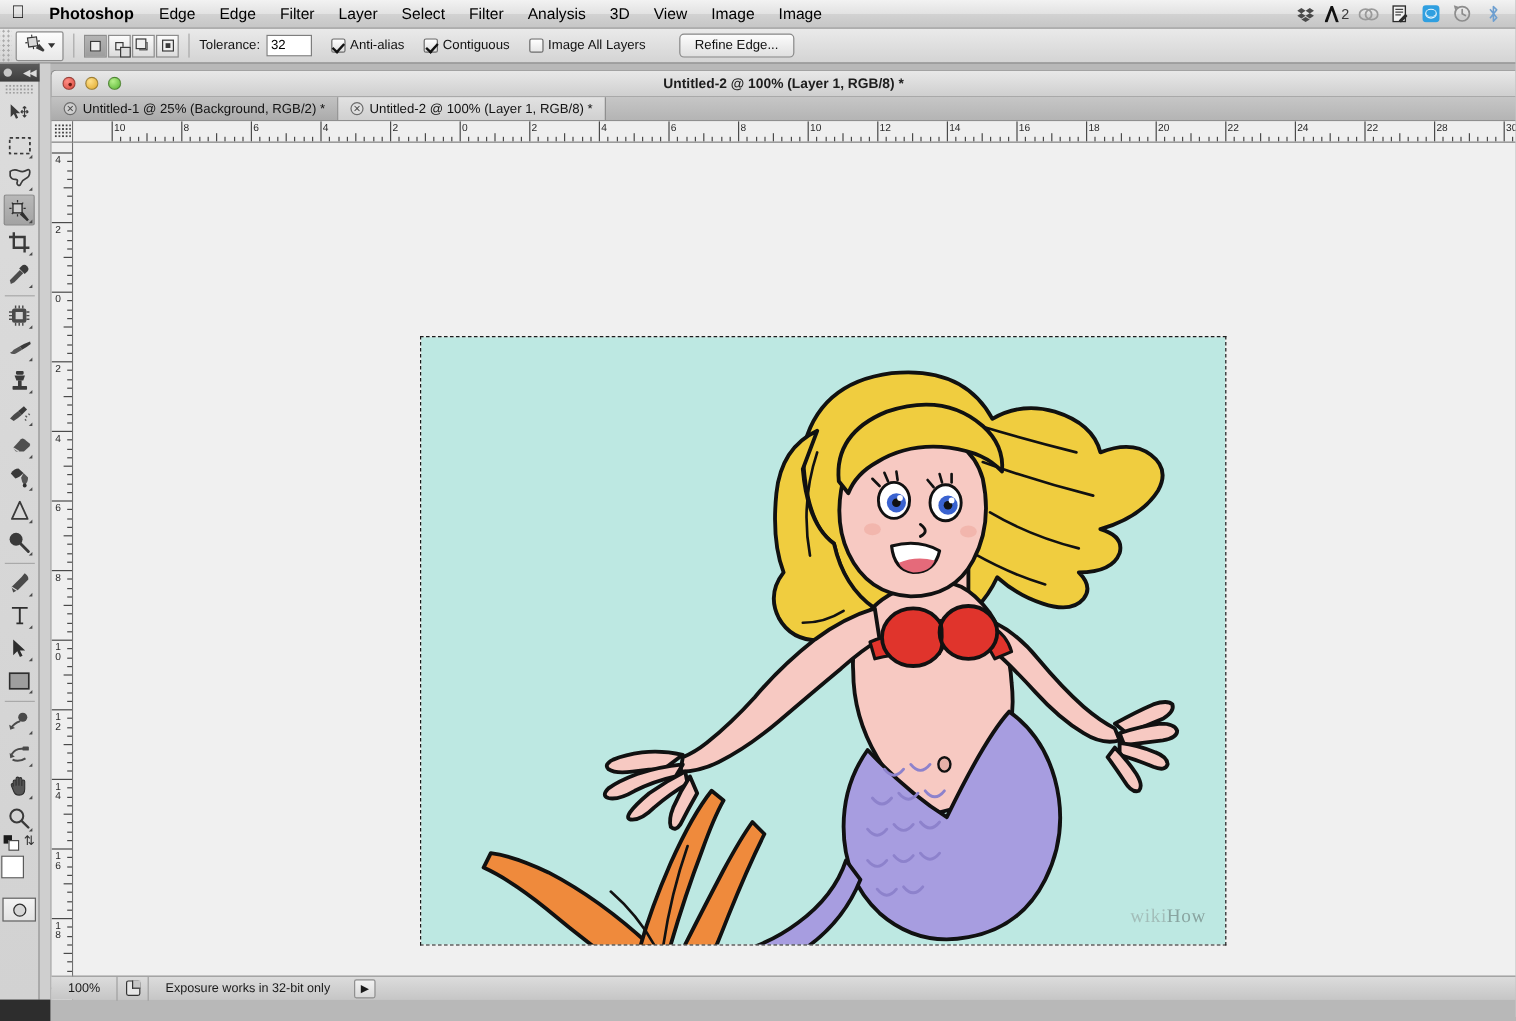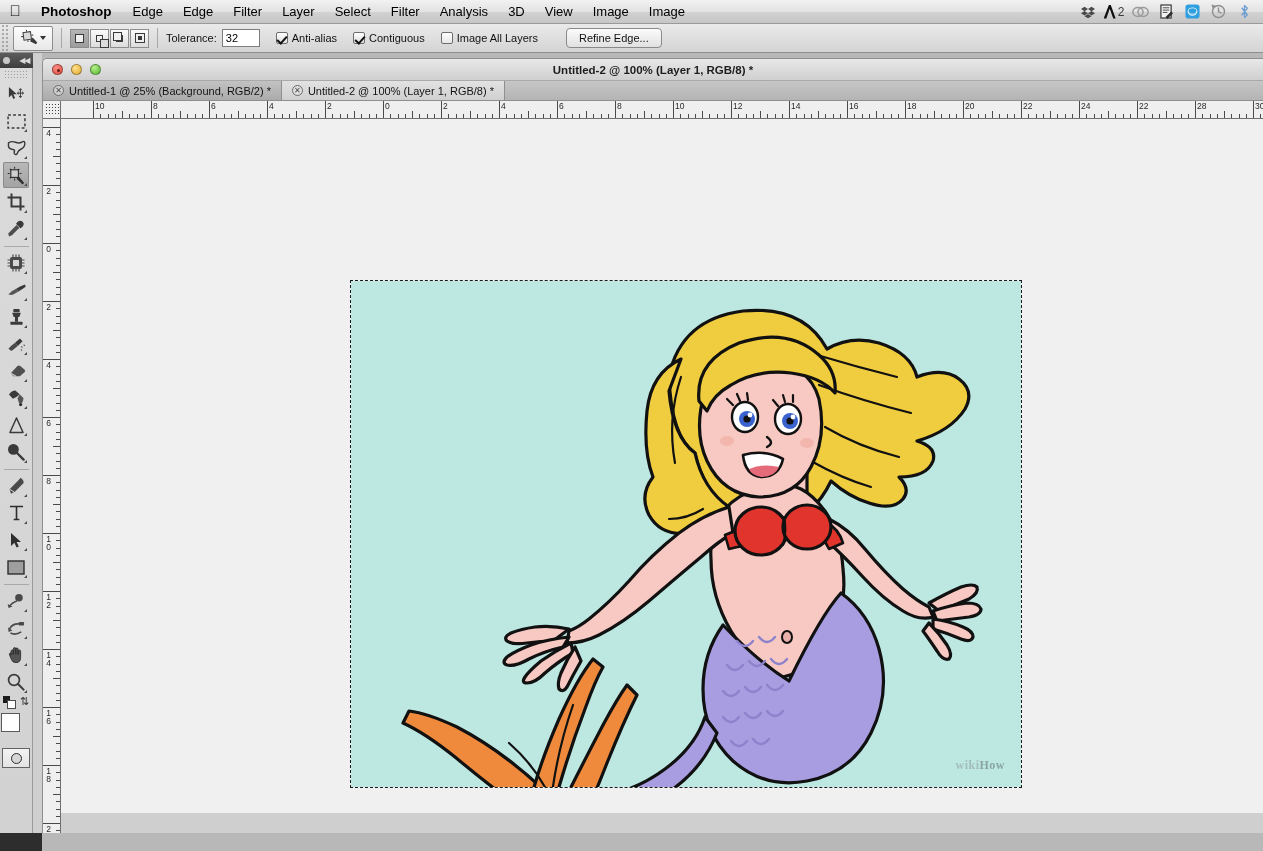--- a/index.html
+++ b/index.html
@@ -232,21 +232,21 @@
     outline-offset:0px;
   }
   #artboard::after{
     content:""; position:absolute; inset:-1px;
     border:1px dashed #f4f4f4;
     pointer-events:none; mix-blend-mode:normal;
     opacity:.0;
   }
   .watermark {
     position:absolute; right:16px; bottom:14px;
-    font-size:12px; font-weight:bold; letter-spacing:.5px;
+    font-size:16px; font-weight:normal; letter-spacing:.5px;
     color:#8d9b98; opacity:.55;
     font-family:"Liberation Serif", serif;
   }
   .watermark .hw { color:#5f6e6b; }
 
   
   #statusbar {
     position:absolute; left:0; bottom:0; width:100%; height:20px;
     background:linear-gradient(to bottom,#dcdcdc,#c6c6c6);
     border-top:1px solid #9a9a9a;
@@ -1170,15 +1170,23 @@
             <ellipse cx="456" cy="162" rx="7" ry="5" fill="#f0b1a8" stroke="none" opacity=".8"></ellipse>
           </g>
         </svg>
 
         <div class="watermark">
           <span>wiki</span><span class="hw">How</span>
         </div>
       </div>
     </div>
 
+    <div id="statusbar">
+      <div class="zoomcell">100%</div>
+      <div class="iconcell">
+          <span class="doc-icon"></span>
+        </div>
+      <div class="msgcell">Exposure works in 32-bit only</div>
+      <div class="arrowcell">▶</div>
+    </div>
 
   </div>
 </div>
 
 </body></html>

